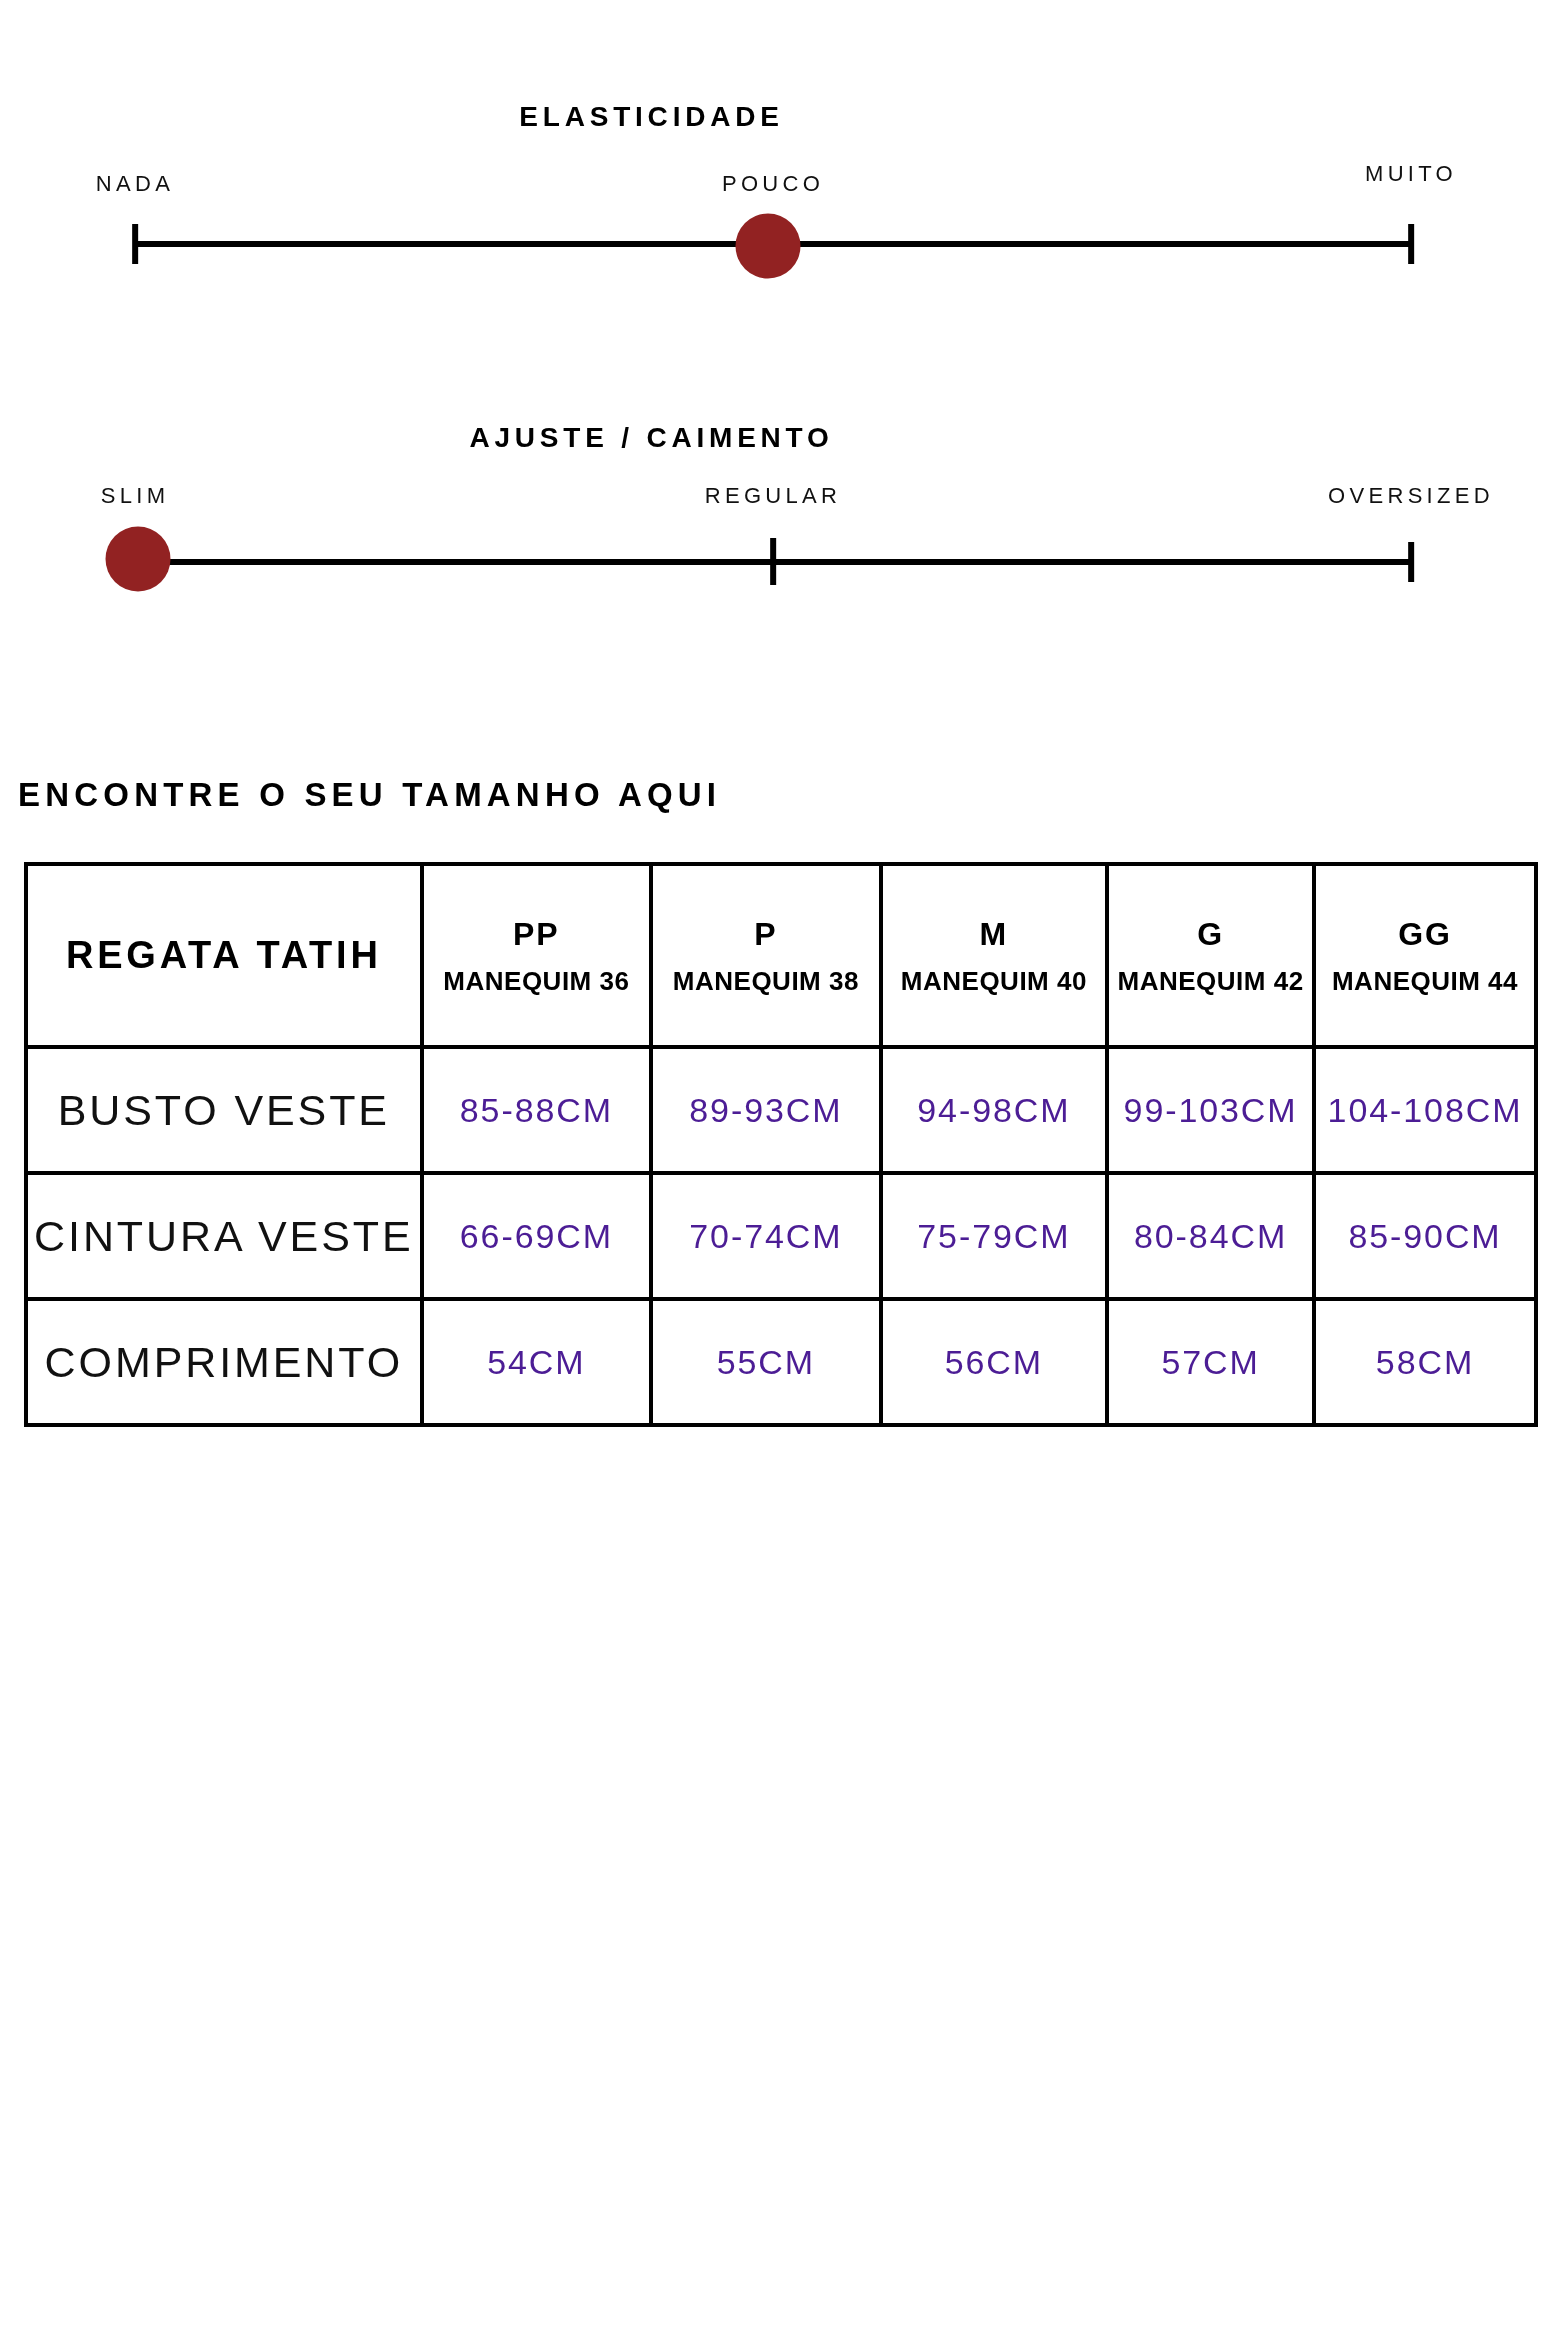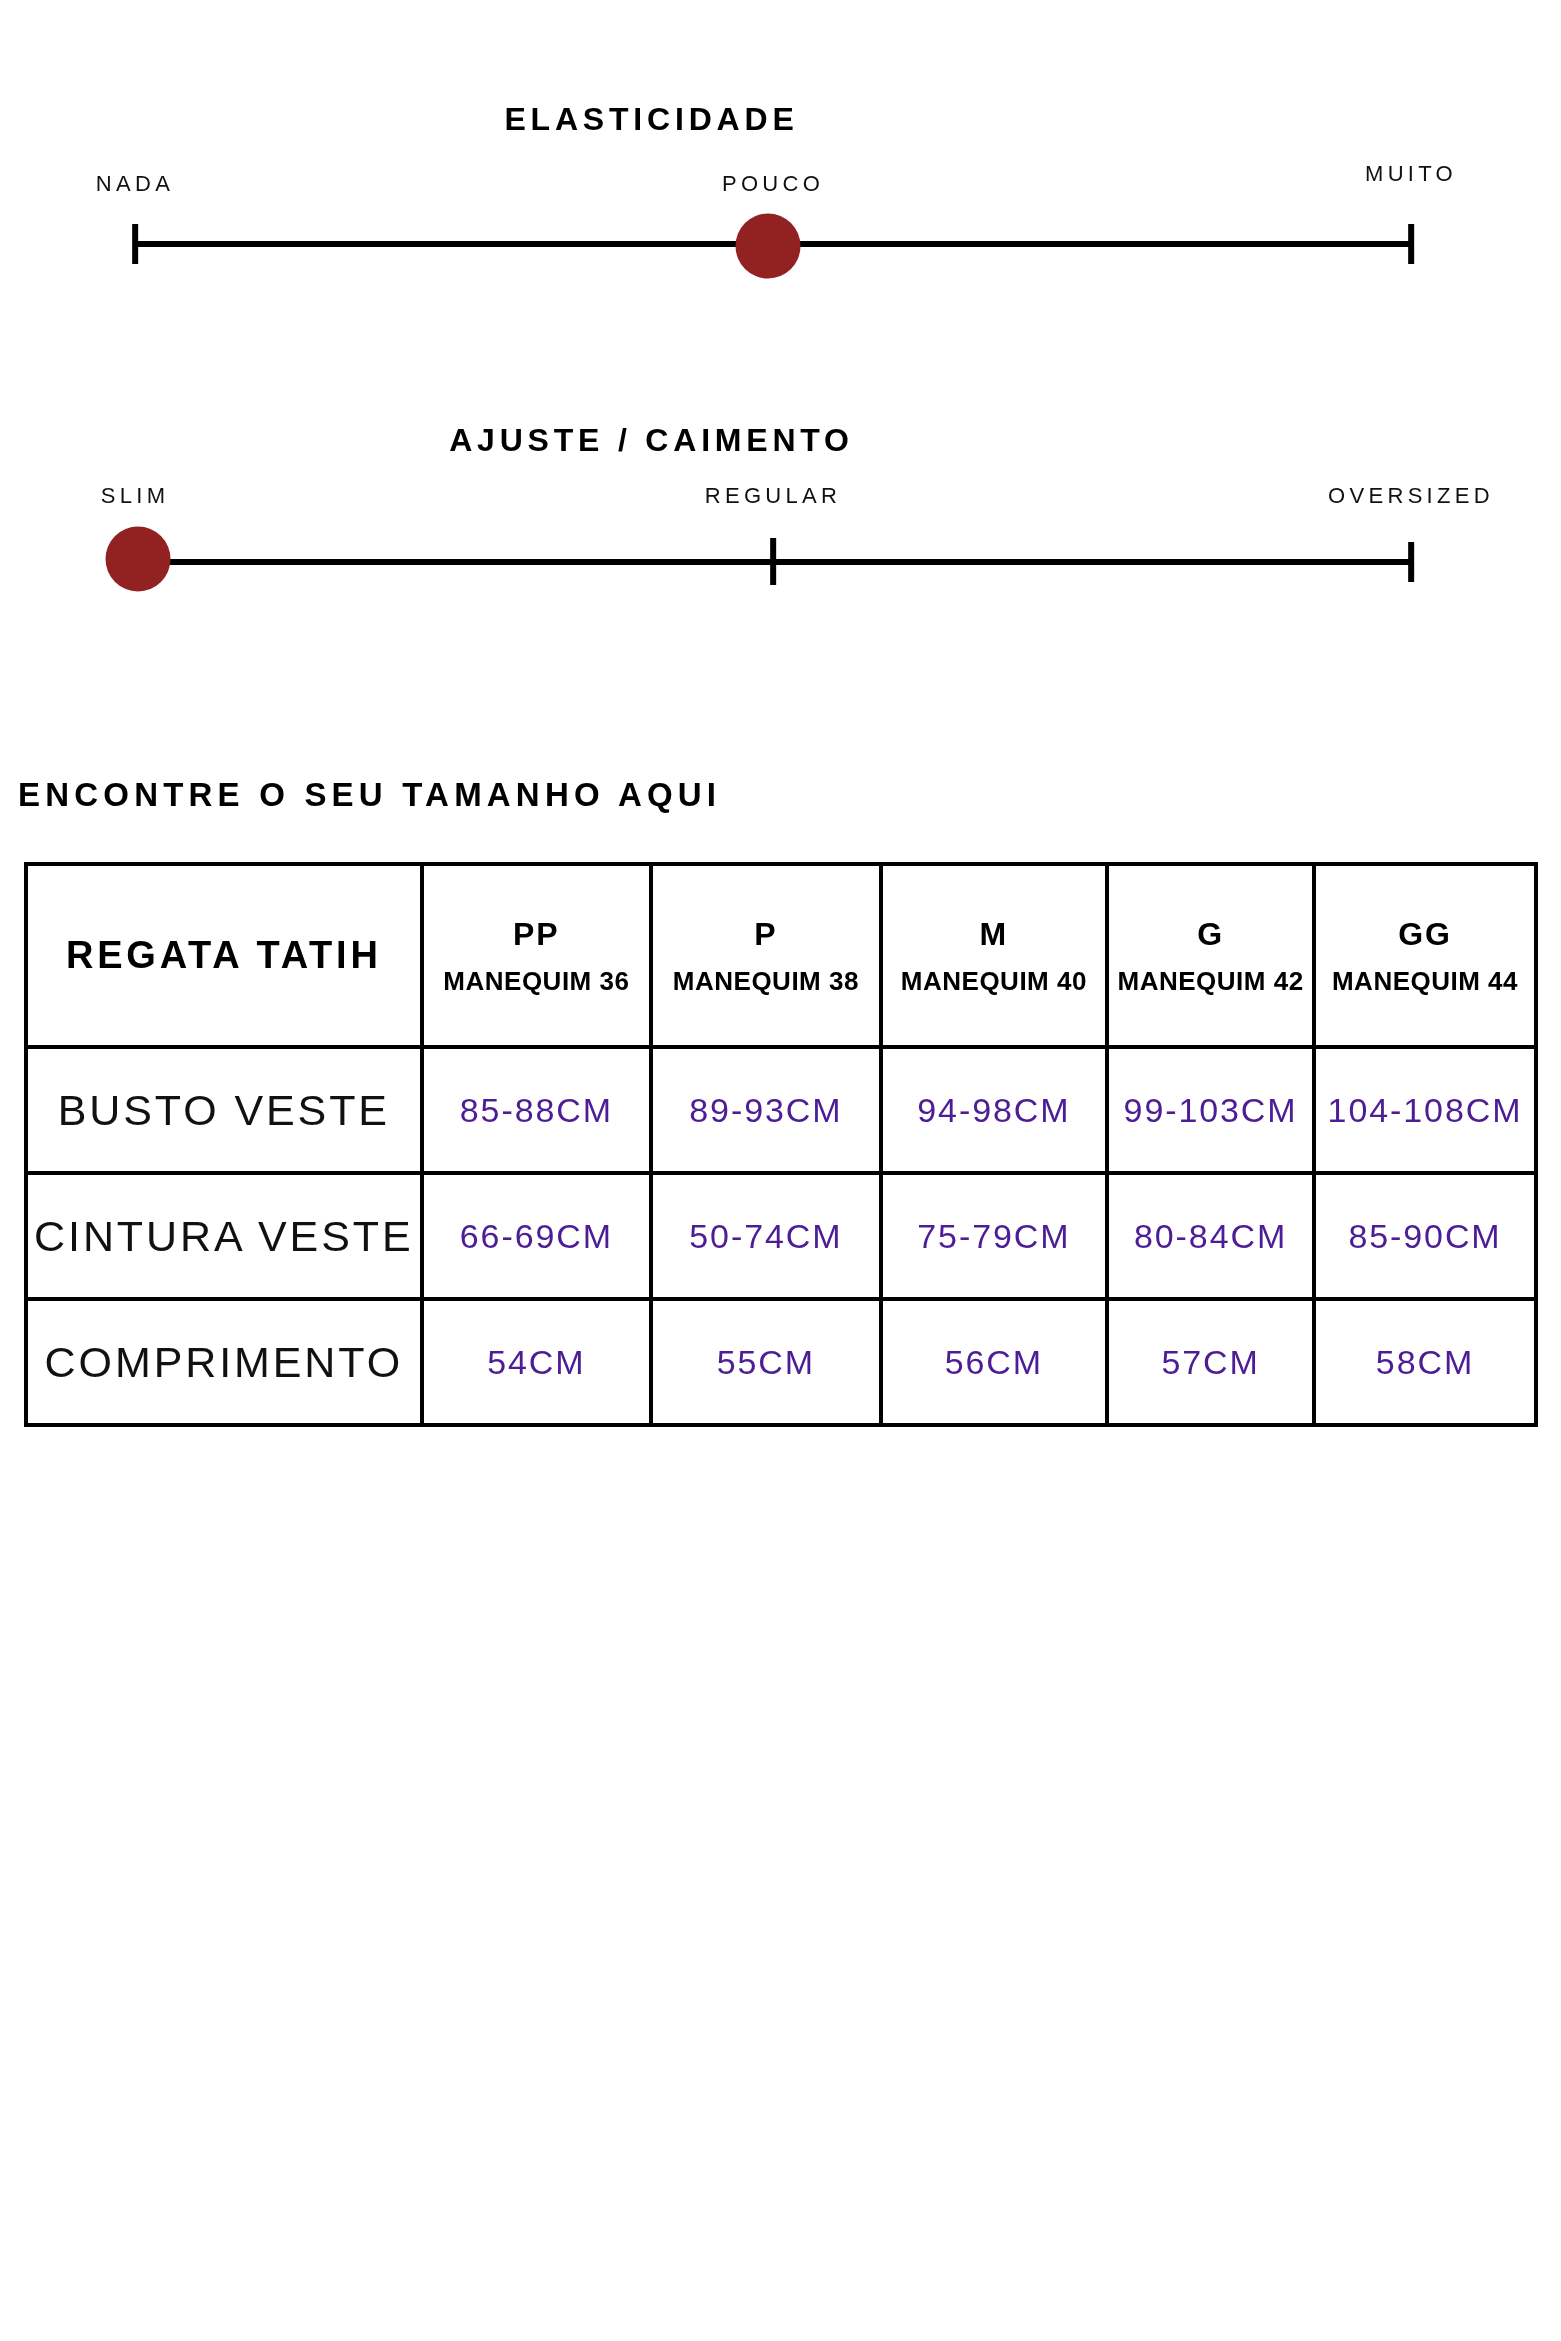--- a/index.html
+++ b/index.html
@@ -14,21 +14,21 @@
     position:relative;
     background:var(--paper);
     font-family:"Liberation Sans", sans-serif;
     color:var(--ink);
   }
 
   
   .slider-title{
     position:absolute;left:0;width:1303px;
     text-align:center;
-    font-size:32px;font-weight:700;letter-spacing:4.8px;
+    font-size:28px;font-weight:700;letter-spacing:4.8px;
     color:var(--ink);
   }
   .slider-label{
     position:absolute;
     transform:translateX(-50%);
     font-size:22px;font-weight:400;letter-spacing:4.3px;
     white-space:nowrap;color:#111;
   }
   .track{
     position:absolute;height:5.7px;background:var(--ink);
@@ -187,21 +187,21 @@
       <td><span class="cell-value">94-98CM</span></td>
       <td><span class="cell-value">99-103CM</span></td>
       <td><span class="cell-value">104-108CM</span></td>
     </tr>
 
     <tr class="data-row">
       <th>
         <span class="row-label">CINTURA VESTE</span>
       </th>
       <td><span class="cell-value">66-69CM</span></td>
-      <td><span class="cell-value">50-74CM</span></td>
+      <td><span class="cell-value">70-74CM</span></td>
       <td><span class="cell-value">75-79CM</span></td>
       <td><span class="cell-value">80-84CM</span></td>
       <td><span class="cell-value">85-90CM</span></td>
     </tr>
 
     <tr class="data-row">
       <th>
         <span class="row-label">COMPRIMENTO</span>
       </th>
       <td><span class="cell-value">54CM</span></td>

